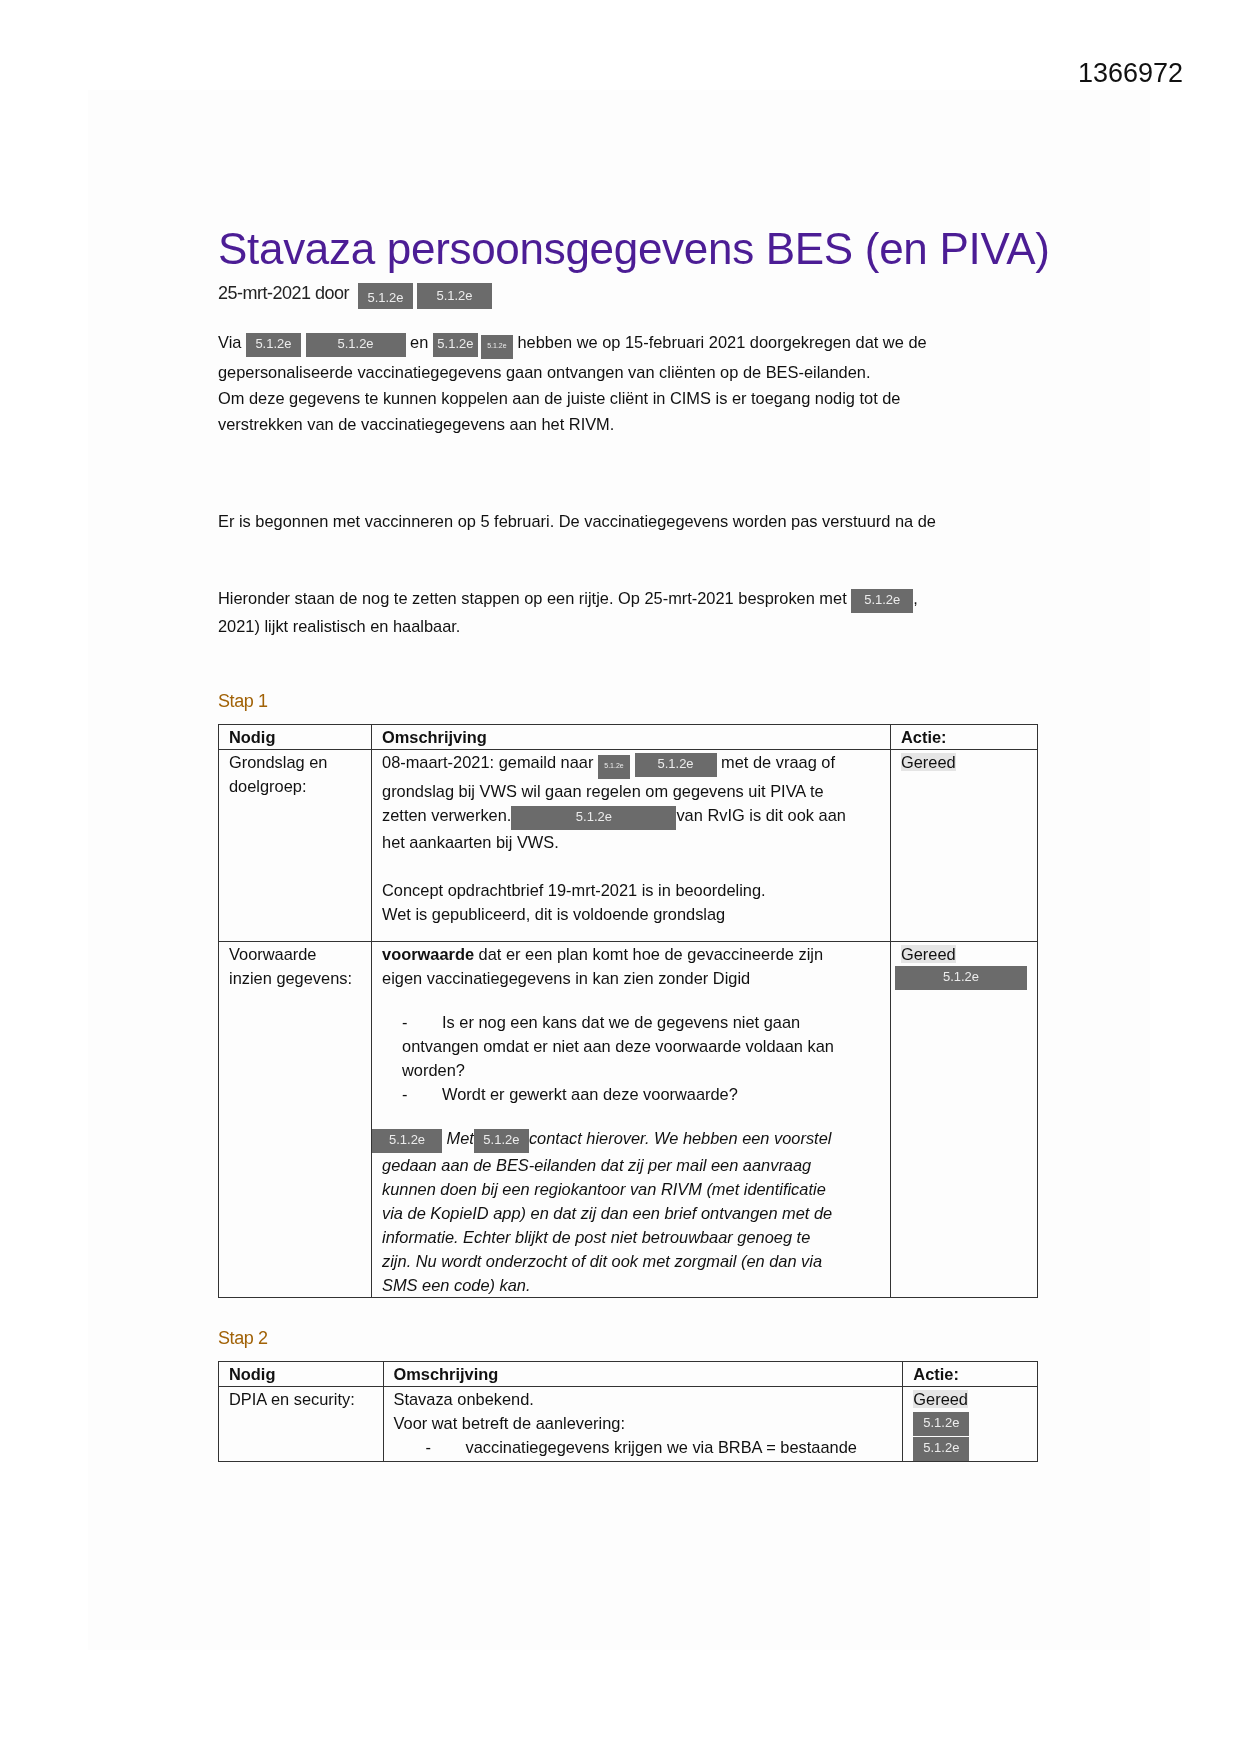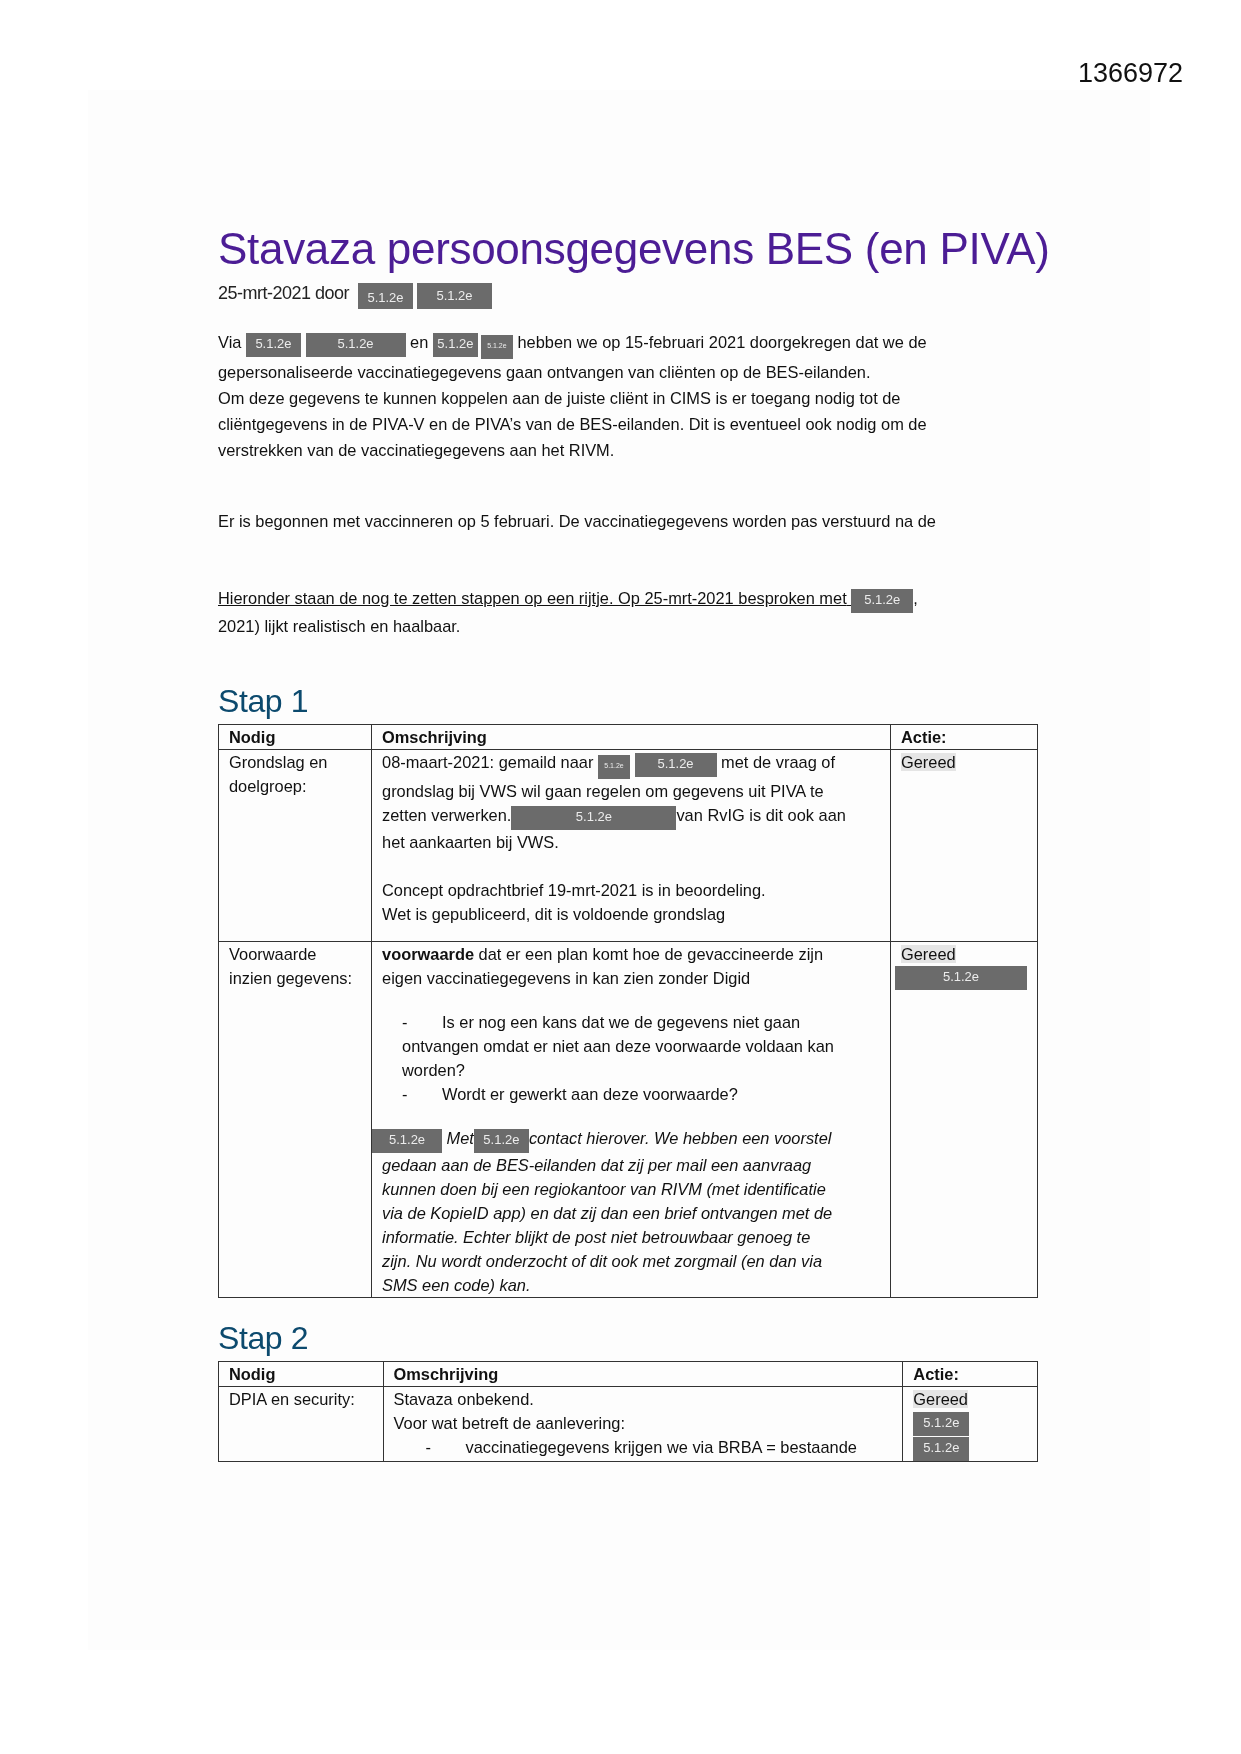--- a/index.html
+++ b/index.html
@@ -7,21 +7,21 @@
          font-family:"Liberation Sans", sans-serif; color:#111; }
   .page-tint { position:absolute; left:88px; top:90px; width:1062px; height:1560px; background:#fdfdfd; }
   .doc-id { position:absolute; left:1078px; top:58px; font-size:27px; font-family:"Liberation Sans", sans-serif; color:#111; }
   .content { position:absolute; left:218px; top:0; width:830px; font-family:"Liberation Sans", sans-serif; font-size:16.4px; line-height:26px; }
   .title { position:absolute; top:222px; left:0; font-size:44px; font-weight:normal; color:#4c1d95; letter-spacing:-0.3px; white-space:nowrap; margin:0; line-height:54px; }
   .subtitle { position:absolute; top:280px; left:0; font-size:18px; color:#222; white-space:nowrap; letter-spacing:-0.5px; }
   .para { position:absolute; left:0; width:820px; }
   .redact { display:inline-block; background:#6b6b6b; color:#ececec; font-size:13px; line-height:22px; height:24px; text-align:center; vertical-align:baseline; font-family:"Liberation Sans", sans-serif; }
   .redact.small { font-size:7px; }
   .abs { position:absolute; }
-  .step-h { position:absolute; left:0; font-size:32px; color:#0c4a6e; letter-spacing:-0.4px; }
+  .step-h { position:absolute; left:0; font-size:18px; color:#a16207; letter-spacing:-0.4px; }
   table.grid { position:absolute; left:0; border-collapse:collapse; font-size:16.4px; line-height:24px; }
   table.grid td, table.grid th { border:1px solid #333; vertical-align:top; padding:0 10px; text-align:left; }
   table.grid th { font-weight:bold; }
   .gereed { background:#e5e5e5; }
   .italic { font-style:italic; }
   .bullet { display:block; padding-left:20px; }
   .dash { display:inline-block; width:40px; }
 </style>
 </head>
 <body>
@@ -43,30 +43,29 @@
     <div style="white-space:nowrap;">
       <span>Via</span>
       <span class="redact" style="width:55px;">5.1.2e</span>
       <span class="redact" style="width:100px;">5.1.2e</span>
       <span>en</span>
       <span class="redact" style="width:45px;">5.1.2e</span><span class="redact small" style="width:32px;margin-left:3px;">5.1.2e</span>
       <span>hebben we op 15-februari 2021 doorgekregen dat we de</span>
     </div>
     <div>gepersonaliseerde vaccinatiegegevens gaan ontvangen van cliënten op de BES-eilanden.</div>
     <div>Om deze gegevens te kunnen koppelen aan de juiste cliënt in CIMS is er toegang nodig tot de</div>
-    <div>cliëntgegevens in de PIVA-V en de PIVA’s van de BES-eilanden. Dit is eventueel ook nodig om de</div>
     <div>verstrekken van de vaccinatiegegevens aan het RIVM.</div>
   </div>
 
   <div class="para" style="top:508px;">
     <div>Er is begonnen met vaccinneren op 5 februari. De vaccinatiegegevens worden pas verstuurd na de</div>
   </div>
 
   <div class="para" style="top:585px;">
-    <div style="white-space:nowrap;text-decoration:underline;">
+    <div style="white-space:nowrap;">
       <span>Hieronder staan de nog te zetten stappen op een rijtje. Op 25-mrt-2021 besproken met</span>
       <span class="redact" style="width:62px;">5.1.2e</span><span>,</span>
     </div>
     <div>2021) lijkt realistisch en haalbaar.</div>
   </div>
 
   <div class="step-h" style="top:688px;">Stap 1</div>
 
   <table class="grid" style="top:724px;width:820px;">
     <colgroup>

